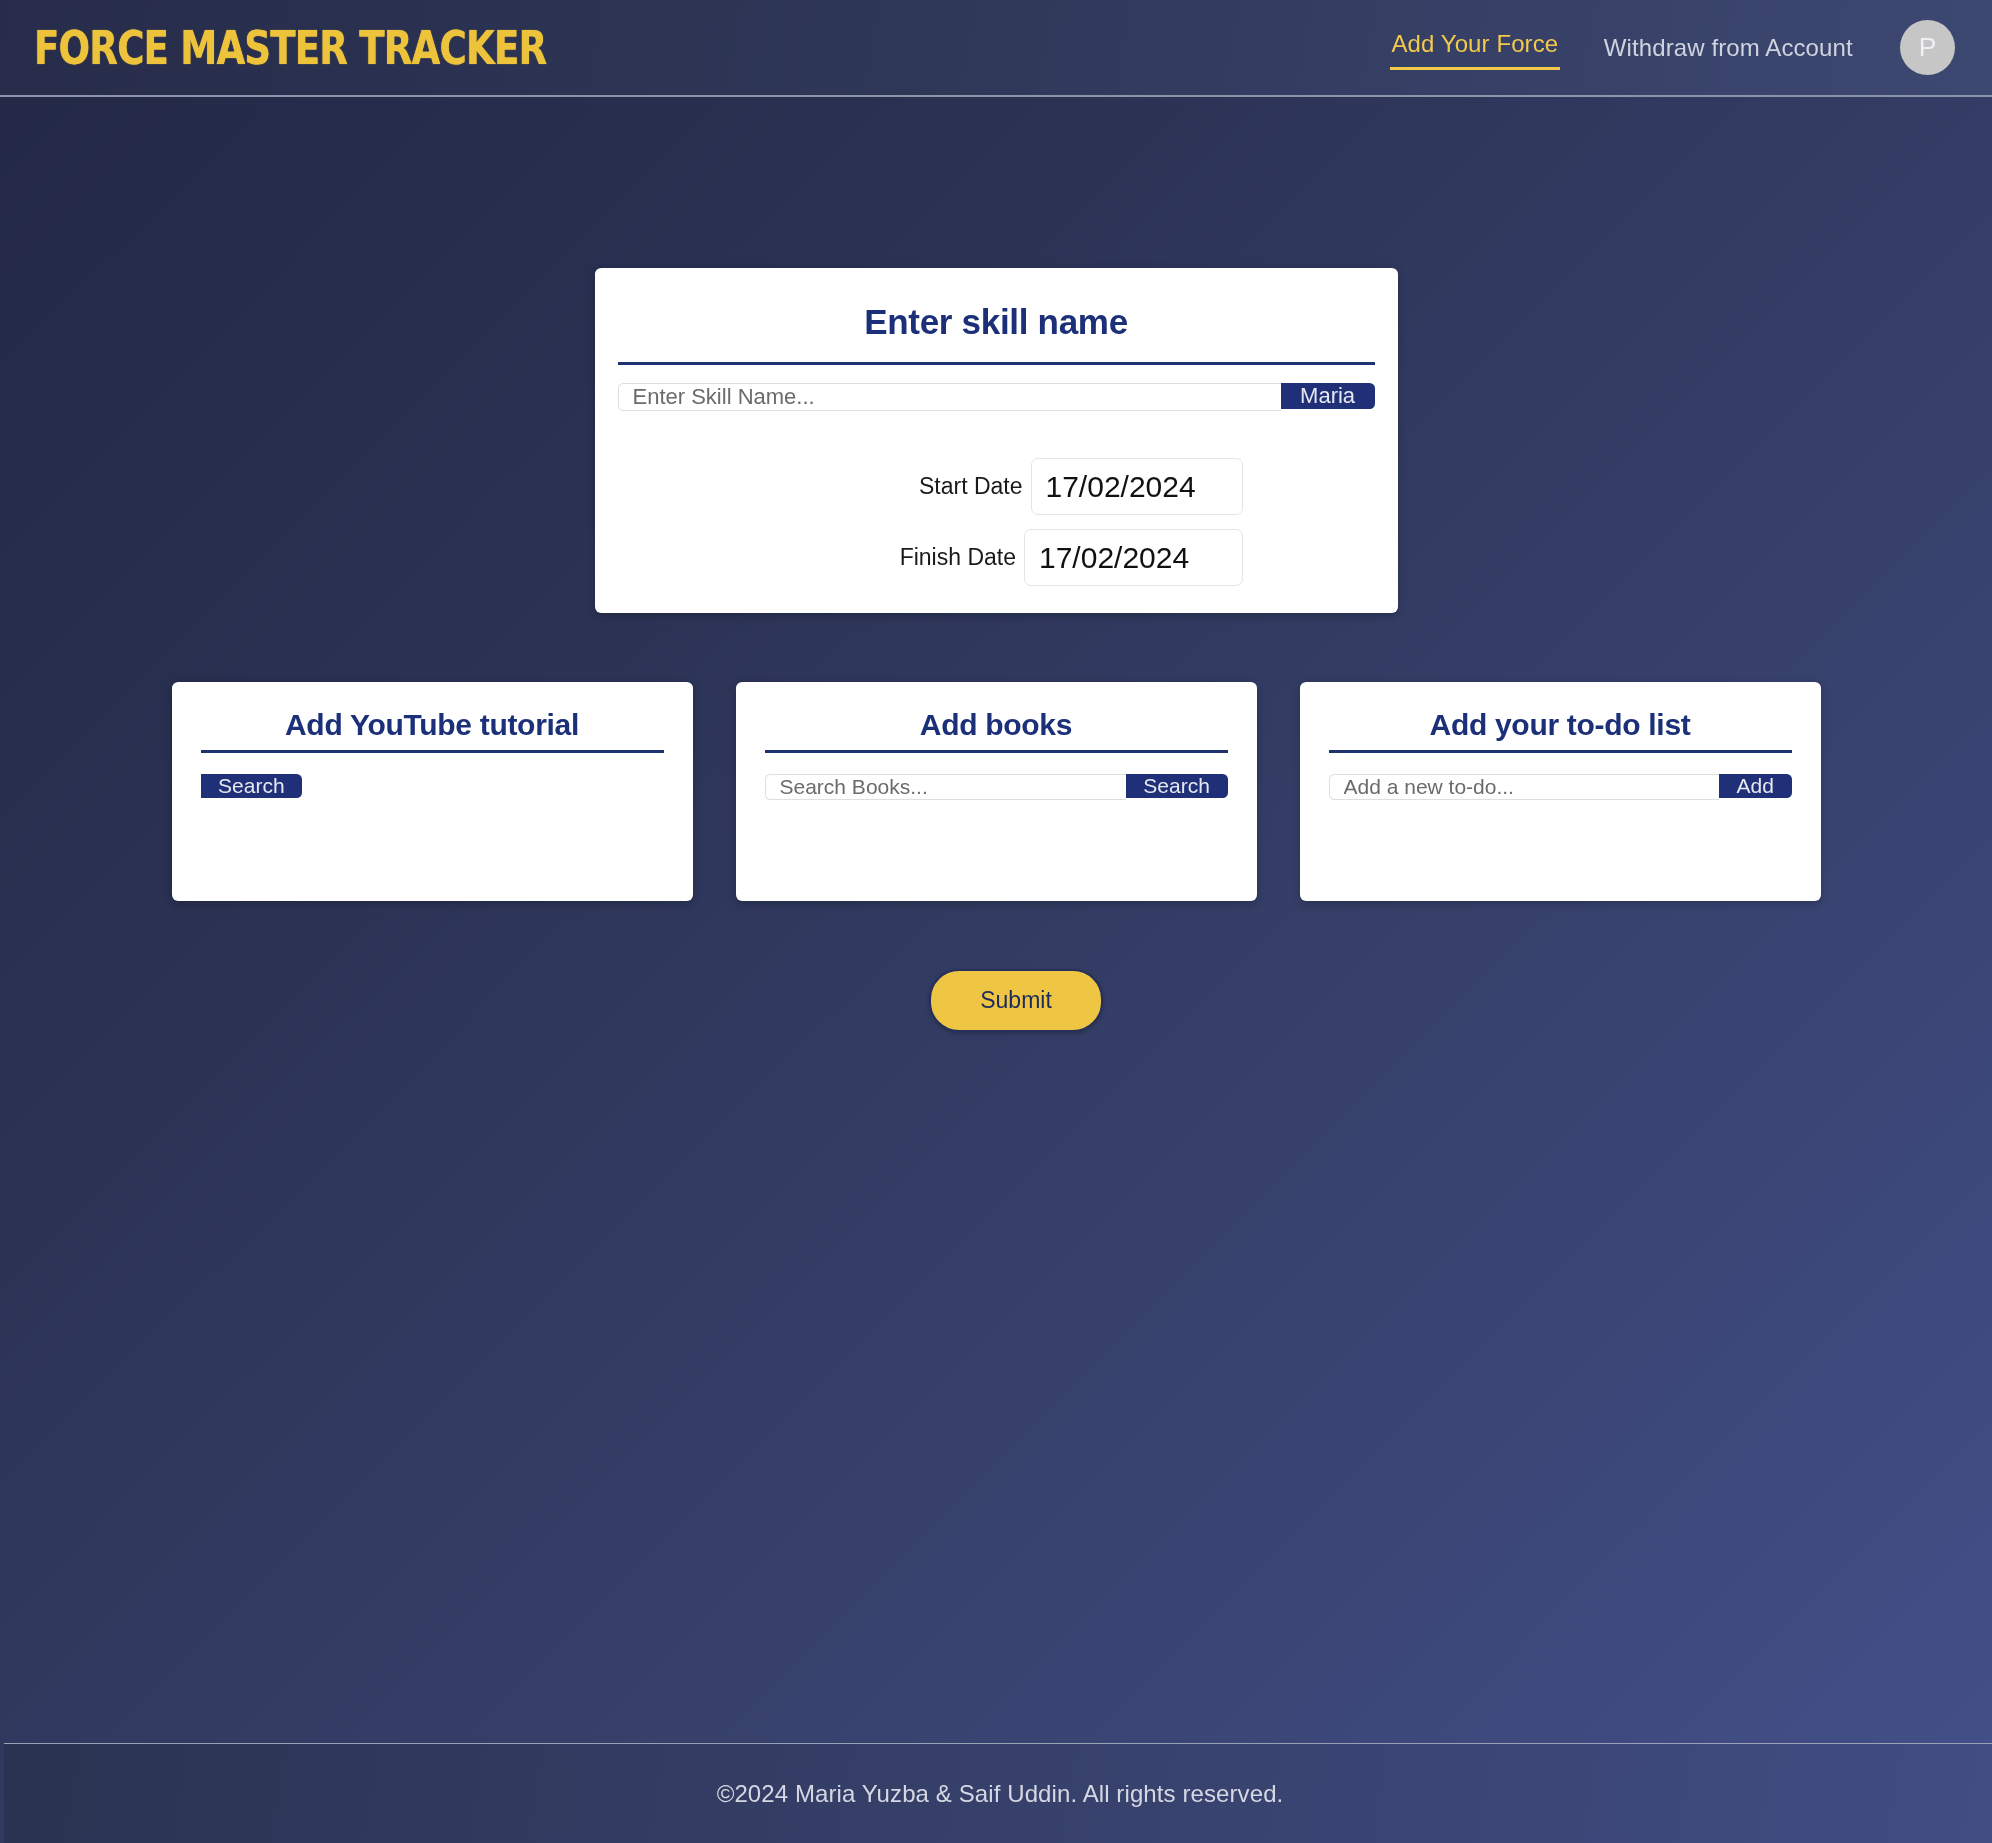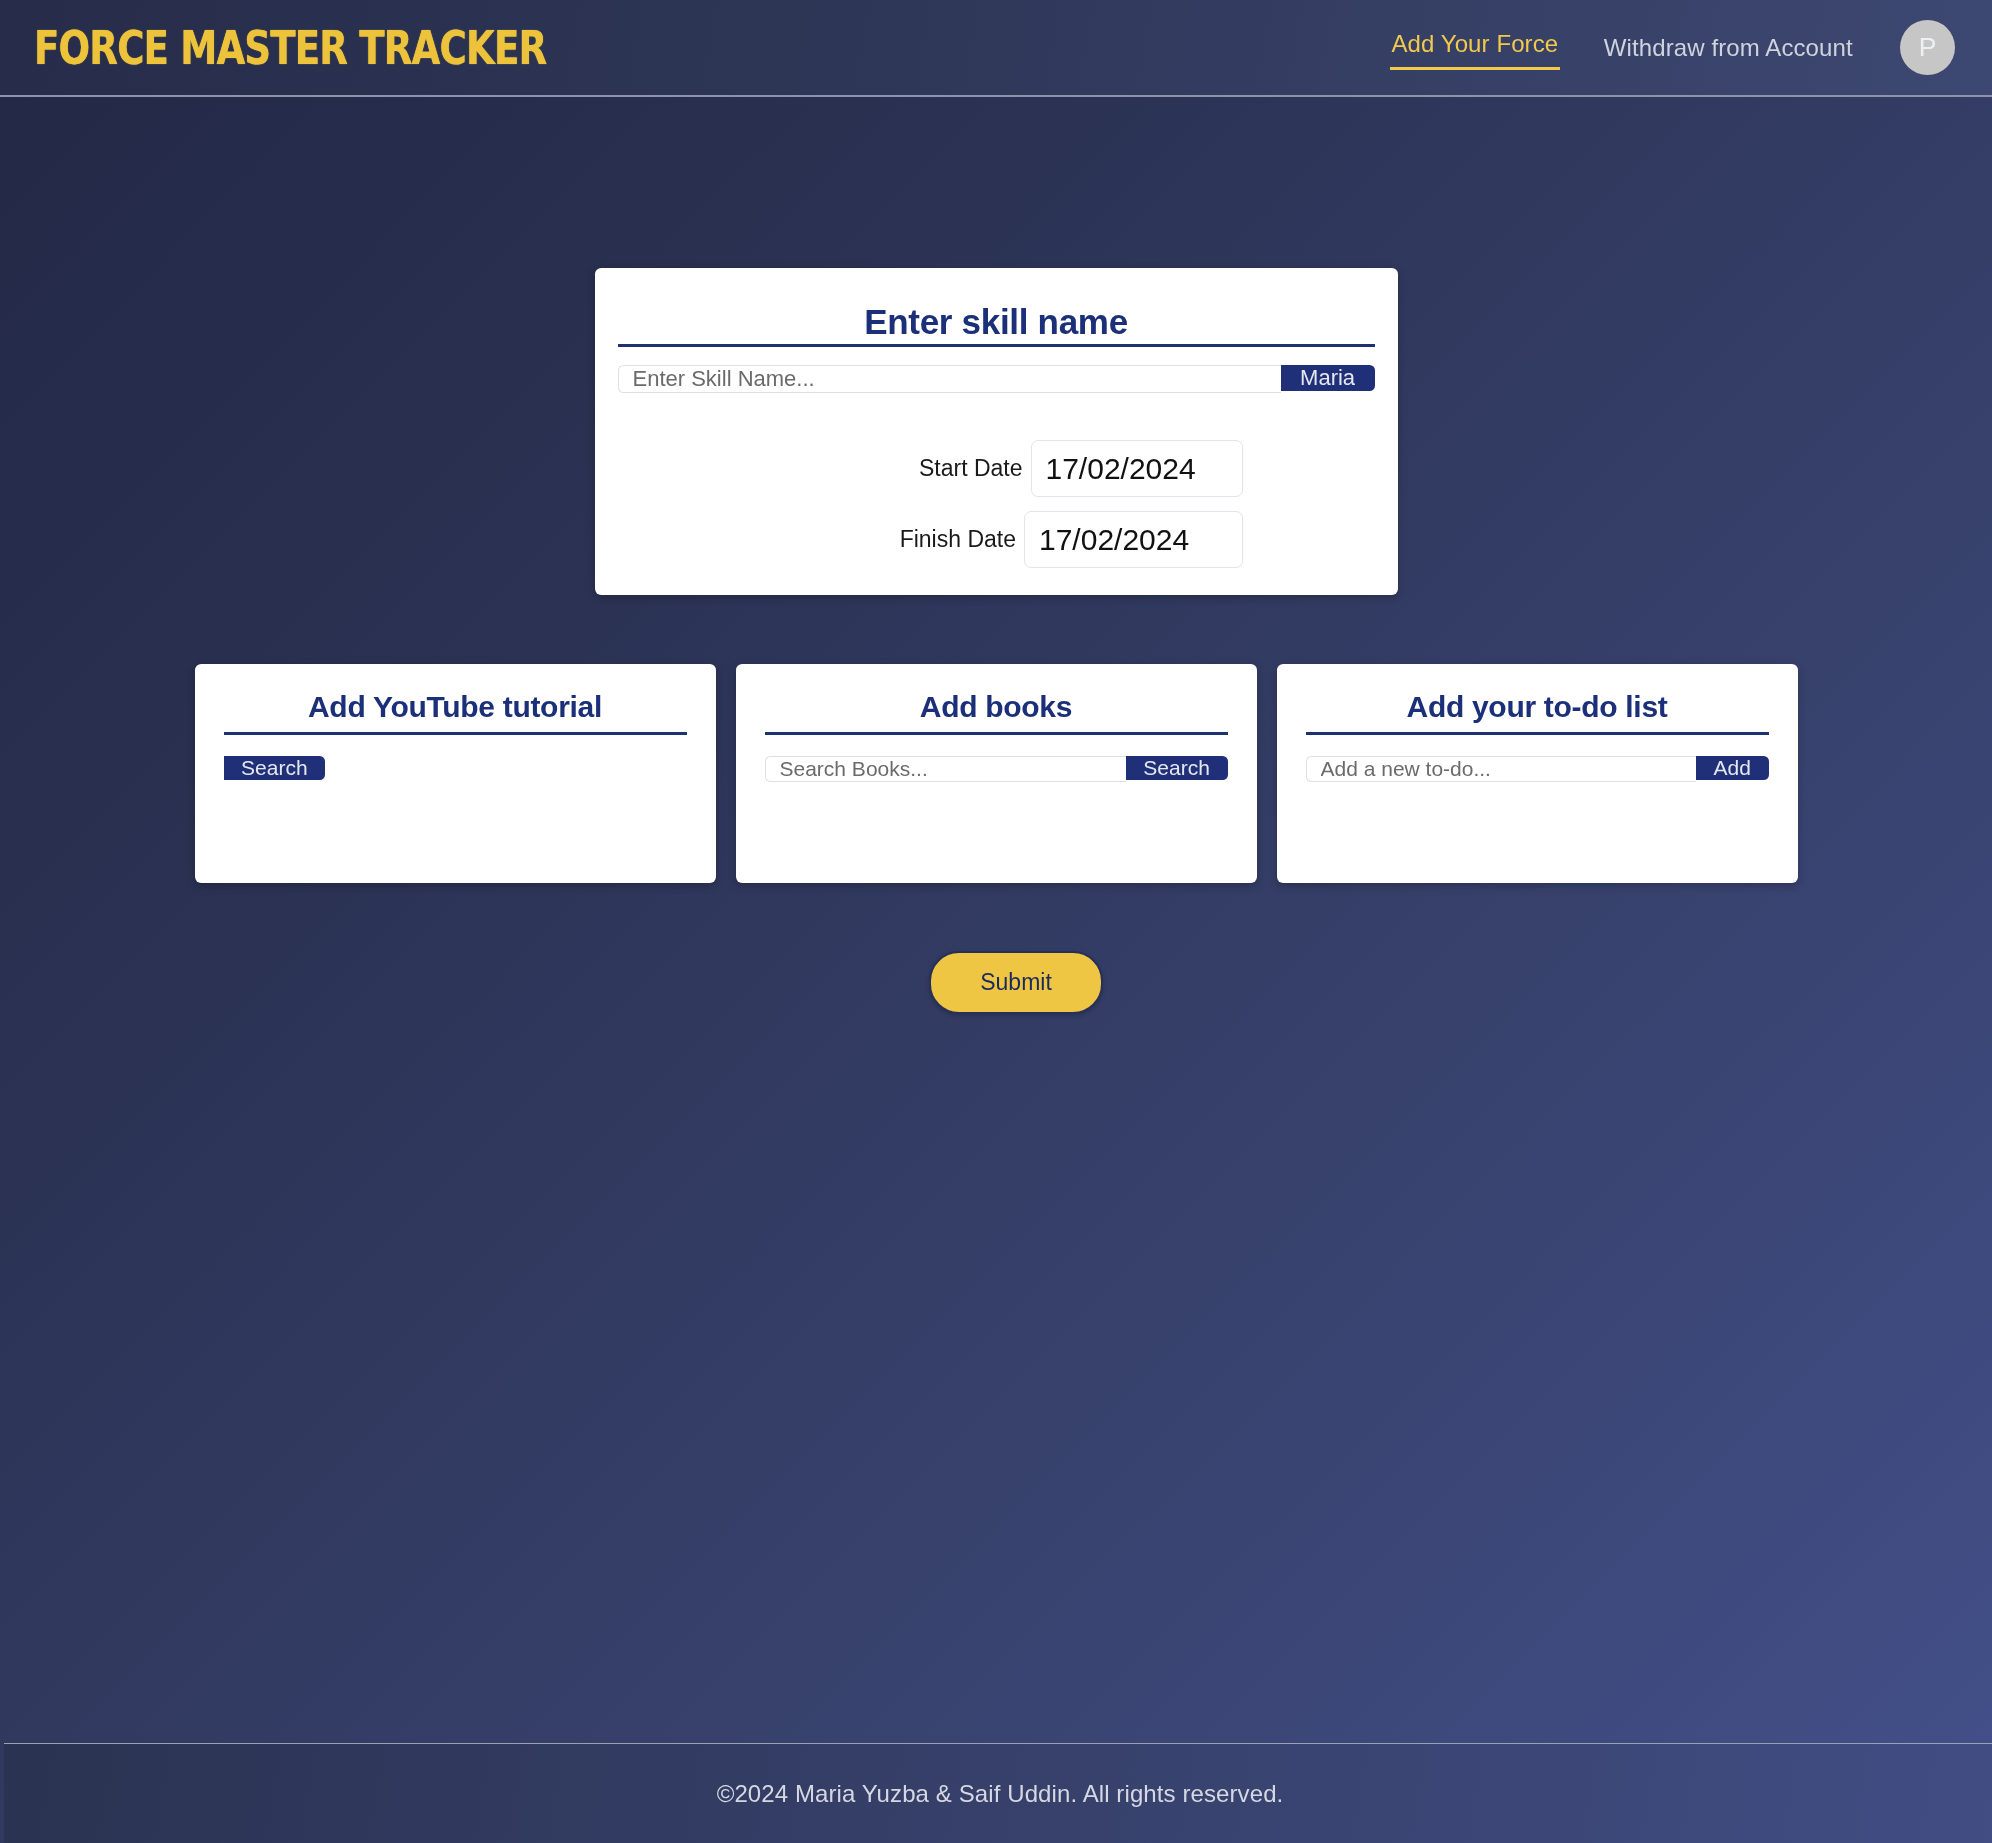--- a/index.html
+++ b/index.html
@@ -112,21 +112,21 @@
 
   
   .skill-card {
     width: 803px;
     margin: 0 auto;
     padding: 34px 23px 26.5px 23px;
   }
 
   .skill-card .card-title {
     font-size: 35px;
-    padding-bottom: 2px;
+    padding-bottom: 20px;
   }
 
   .input-group {
     display: flex;
     align-items: flex-start;
     margin-top: 17.6px;
     height: 49px;
   }
 
   .input-group .field {
@@ -184,21 +184,21 @@
     outline: none;
     background: #fff;
   }
   .date-row.first .date-input { width: 212px; }
   .date-row.second .date-input { width: 219px; }
 
   
   .cards-row {
     display: flex;
     justify-content: center;
-    gap: 20px;
+    gap: 43px;
     margin-top: 69px;
   }
 
   .mini-card {
     width: 521px;
     height: 219px;
     padding: 26.5px 29px;
   }
 
   .mini-card .card-title {

